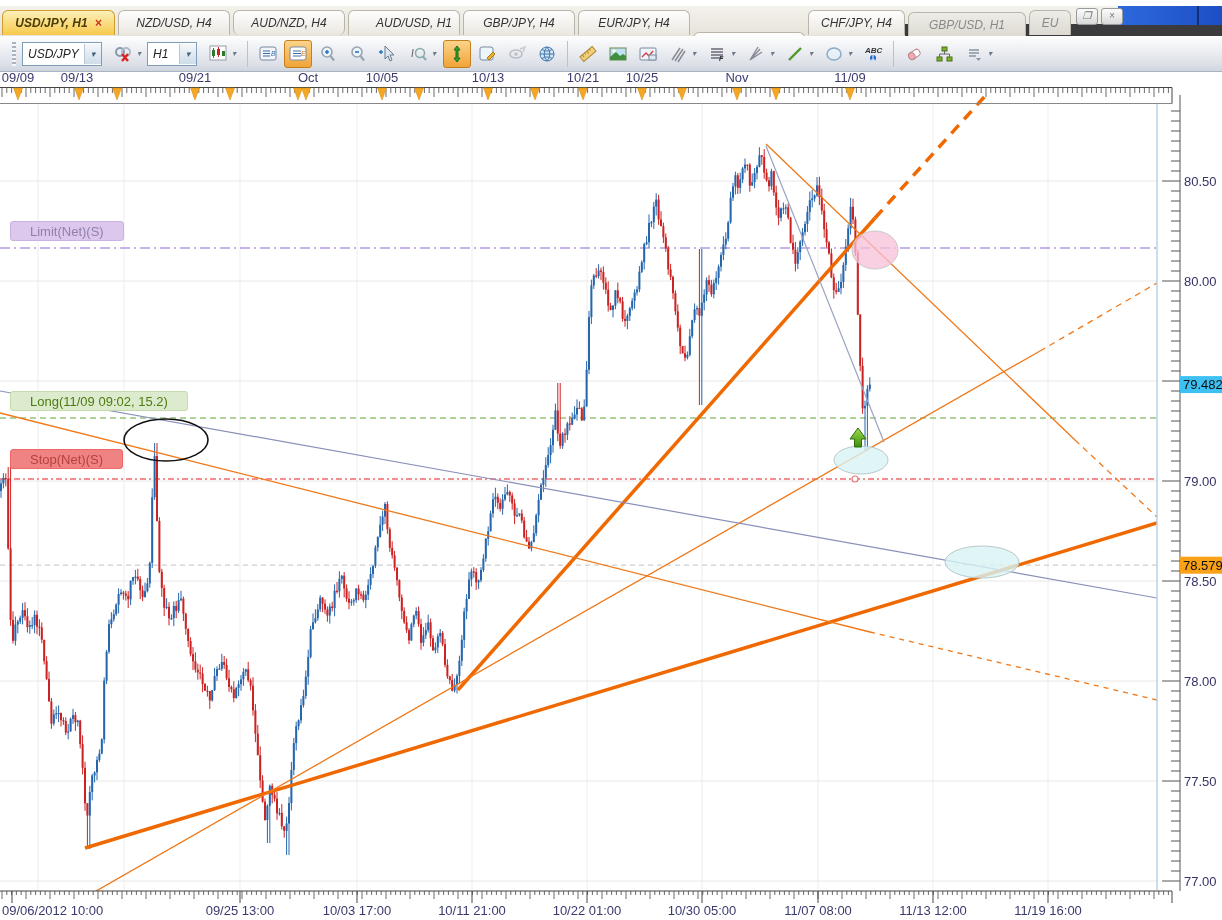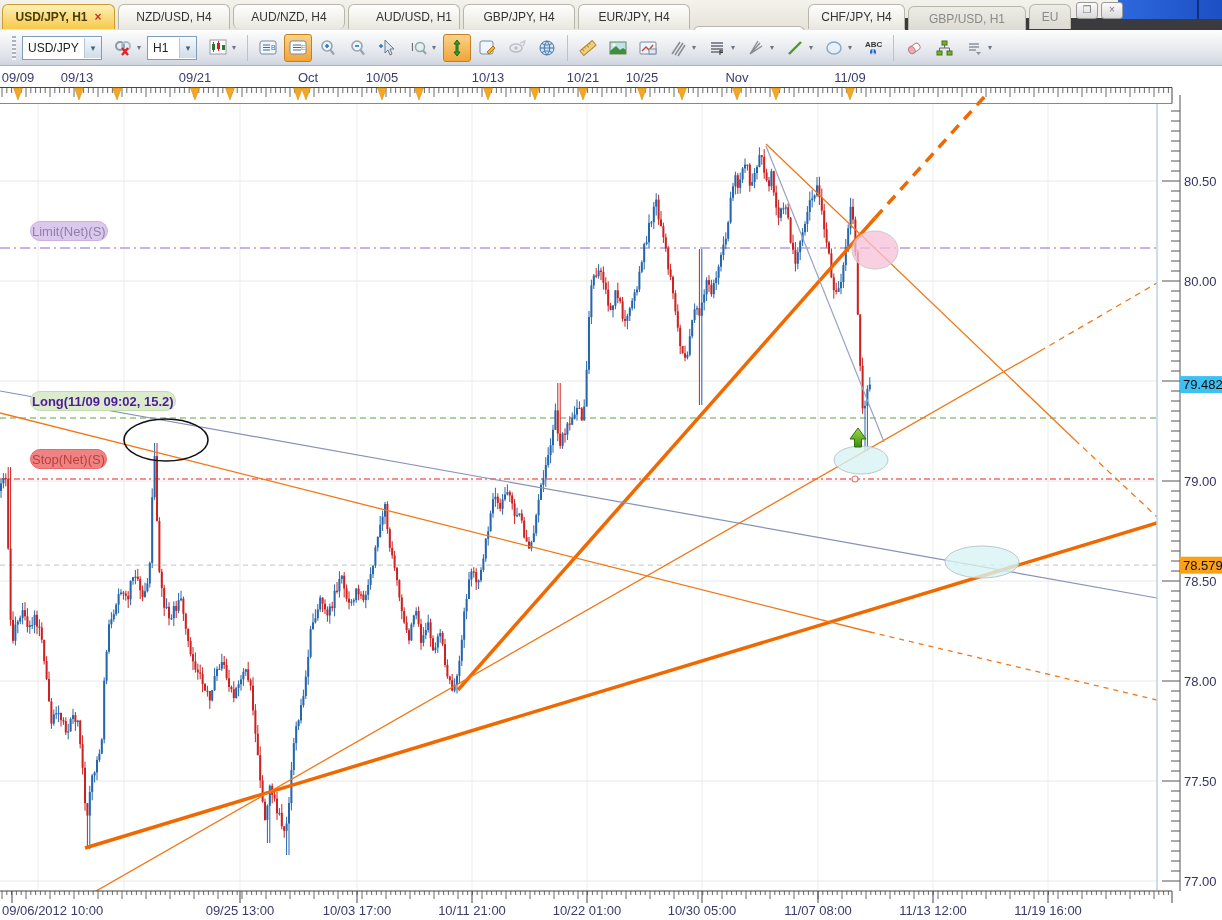--- a/index.html
+++ b/index.html
@@ -1,20 +1,20 @@
 <!DOCTYPE html>
 <html><head>
 <meta charset="utf-8">
 <style>
   html,body{margin:0;padding:0;background:#fff;width:1222px;height:920px;overflow:hidden;
     font-family:"Liberation Sans", sans-serif;-webkit-font-smoothing:antialiased;}
   #stage{position:relative;width:1222px;height:920px;background:#fff;}
   #chart-svg{position:absolute;left:0;top:0;z-index:1;}
   
-  #chrome{position:absolute;left:0;top:0;width:1222px;height:74px;z-index:3;}
+  #chrome{position:absolute;left:0;top:6px;width:1222px;height:74px;z-index:3;font-style:italic;}
   #tabbar{position:absolute;left:0;top:0;width:1222px;height:30px;
     background:linear-gradient(#f4f2ec,#e6e3da);border-bottom:1px solid #c9c5ba;}
   .tab{position:absolute;top:4px;height:25px;border:1px solid #b9b5aa;border-bottom:none;
     border-radius:6px 6px 0 0;background:linear-gradient(#fefefe,#e9e7df);
     font-size:12px;color:#333;display:flex;align-items:center;justify-content:center;
     box-sizing:border-box;white-space:nowrap;overflow:hidden;}
   .tab.active{background:linear-gradient(#fdf0b8,#f7c94b);border-color:#cf9d2e;color:#4a3c05;font-weight:bold;}
   .tab.dim{background:linear-gradient(#edece6,#dcdad2);color:#8a8a8a;}
   .tab .close{color:#cc3322;font-weight:bold;margin-left:7px;font-size:12px;}
   #darkstrip{position:absolute;left:905px;top:18px;width:317px;height:14px;background:#3b3b3d;}
@@ -36,24 +36,24 @@
   .combo .val{padding:0 5px;}
   .combo .dd{width:16px;height:20px;margin-left:auto;border-left:1px solid #b9c6d4;
     background:linear-gradient(#f4f8fc,#cfdcea);color:#47617a;font-size:9px;
     display:flex;align-items:center;justify-content:center;}
   .tbtn{width:26px;height:26px;border:1px solid transparent;border-radius:3px;flex:none;
     display:flex;align-items:center;justify-content:center;margin:0 1px;}
   .tbtn.active{background:linear-gradient(#fbd389,#f0a437);border-color:#c67f1f;}
   .tbtn.disabled{opacity:.45;}
   .caret{width:9px;font-size:8px;color:#6a7686;flex:none;margin:0 1px 0 -1px;}
   
-  .badge{position:absolute;z-index:4;height:18px;border-radius:10px;font-size:13px;
-    display:flex;align-items:center;padding:0 1px;white-space:nowrap;margin-left:20px;}
+  .badge{position:absolute;z-index:4;height:18px;border-radius:3px;font-size:13px;
+    display:flex;align-items:center;padding:0 19px;white-space:nowrap;}
   #badge-limit{left:10px;top:221px;background:#dcc8ec;border:1px solid #c9b2e2;color:#8f81ab;}
-  #badge-long{left:10px;top:391px;background:#dceacd;border:1px solid #c4dbae;color:#4c1d95;font-weight:bold;}
+  #badge-long{left:10px;top:391px;background:#dceacd;border:1px solid #c4dbae;color:#4d7c0f;}
   #badge-stop{left:10px;top:449px;background:#ef8383;border:1px solid #e66;color:#b8403c;}
 </style>
 </head>
 <body>
 <div id="stage">
 
 <svg id="chart-svg" width="1222" height="920">
       <defs>
         <clipPath id="plotclip">
           <rect x="0" y="96" width="1157" height="795"></rect>

